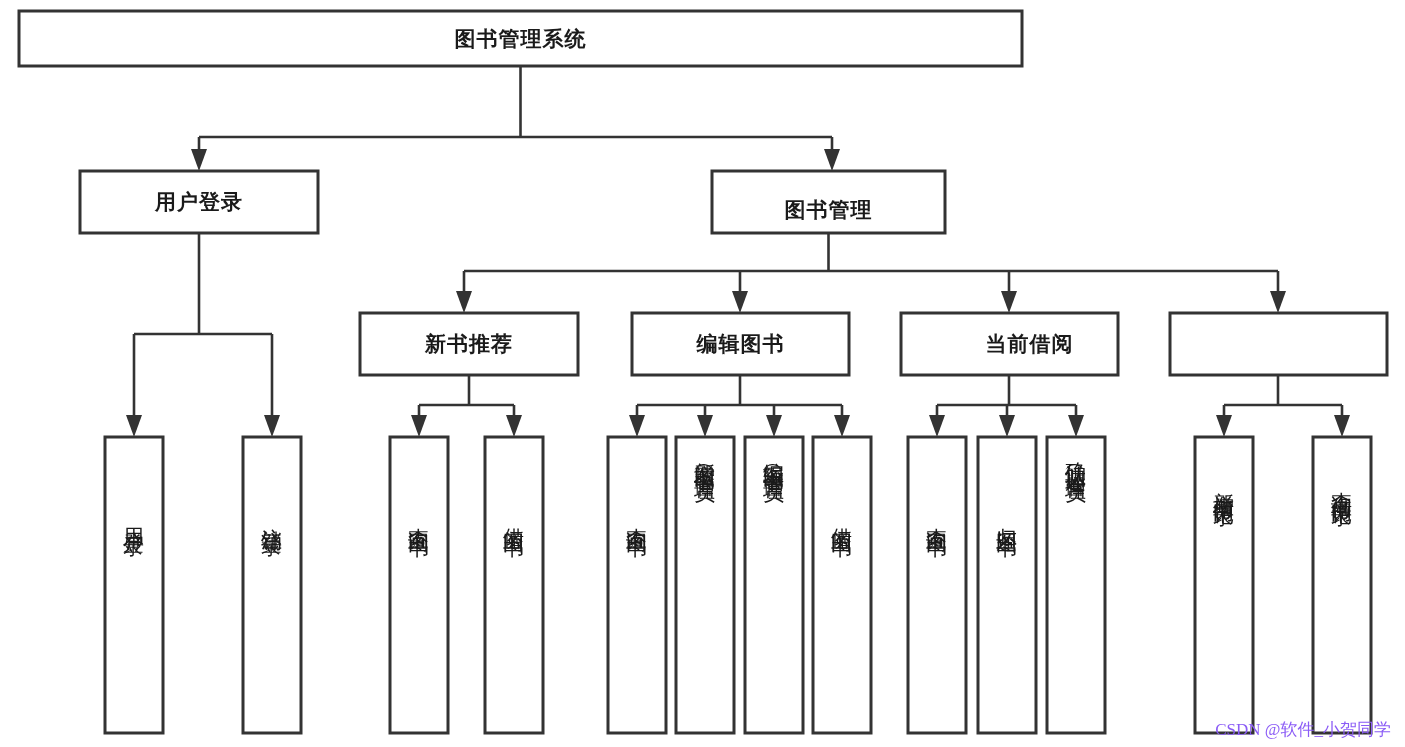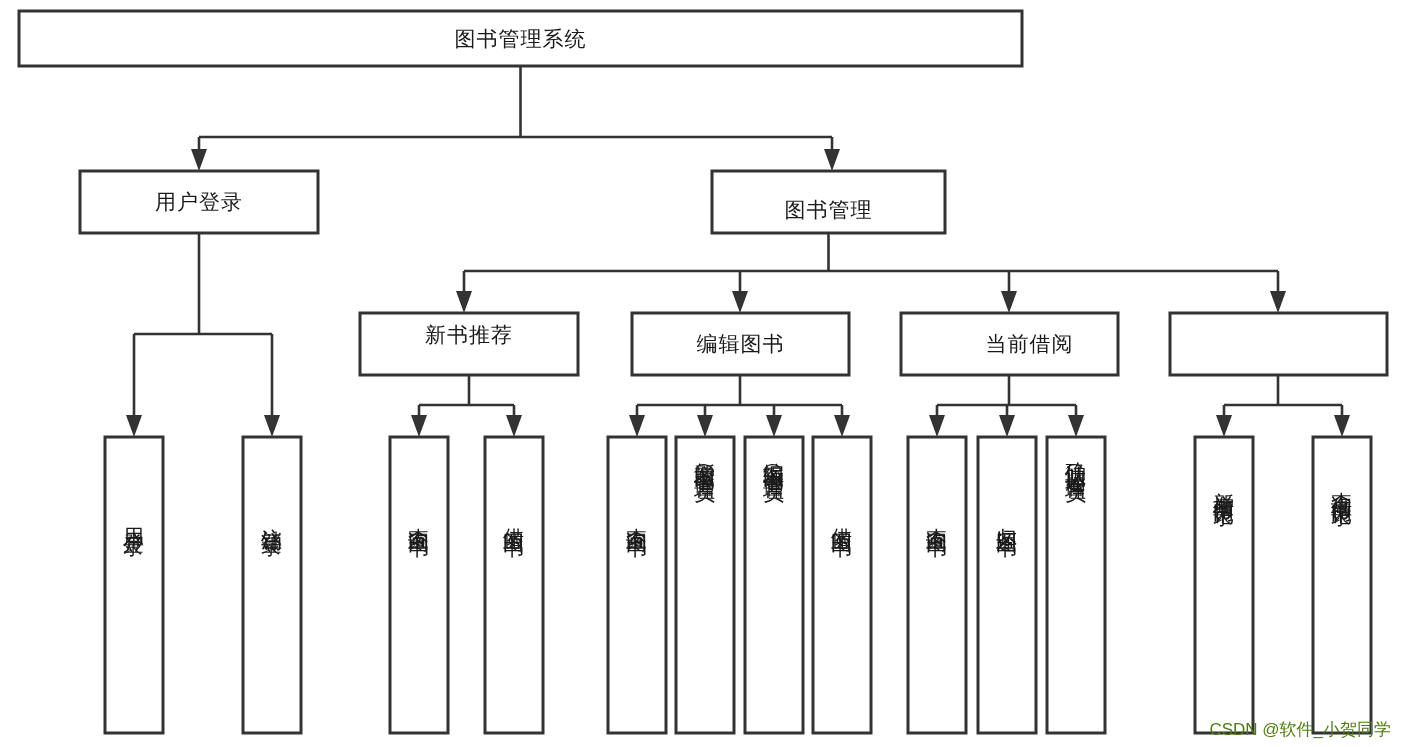--- a/index.html
+++ b/index.html
@@ -58,35 +58,36 @@
     color: #1a1a1a;
     letter-spacing: 3px;
     white-space: nowrap;
   }
   .htext-wrap {
     position: absolute;
     display: flex;
     align-items: center;
     justify-content: center;
     pointer-events: none;
+    font-weight: bold;
   }
   .htext {
     font-family: "Liberation Sans", "DejaVu Sans", sans-serif;
     font-size: 21px;
     color: #1a1a1a;
     letter-spacing: 1px;
     white-space: nowrap;
   }
   #watermark {
     position: absolute;
     right: 14px;
     bottom: 6px;
-    font-family: Liberation Sans, sans-serif;
+    font-family: Liberation Serif, serif;
     font-size: 17px;
-    color: #4d7c0f;
+    color: #8b5cf6;
     white-space: nowrap;
     pointer-events: none;
   }
 </style>
 </head>
 <body>
 
 <div id="diagram-root">
 
   <svg id="diagram-svg" viewBox="0 0 1405 747" xmlns="http://www.w3.org/2000/svg">
@@ -193,21 +194,21 @@
     <span class="htext">图书管理系统</span>
   </div>
 
   <div class="htext-wrap" style="left:80px; top:171px; width:238px; height:62px;">
     <span class="htext">用户登录</span>
   </div>
   <div class="htext-wrap" style="left:712px; top:171px; width:233px; height:78px;">
     <span class="htext">图书管理</span>
   </div>
 
-  <div class="htext-wrap" style="left:360px; top:304px; width:218px; height:62px;">
+  <div class="htext-wrap" style="left:360px; top:313px; width:218px; height:62px;">
     <span class="htext">新书推荐</span>
   </div>
   <div class="htext-wrap" style="left:632px; top:313px; width:217px; height:62px;">
     <span class="htext">编辑图书</span>
   </div>
   <div class="htext-wrap" style="left:901px; top:313px; width:257px; height:62px;">
     <span class="htext">当前借阅</span>
   </div>
 
   <div class="vtext-wrap" style="left:105px; top:437px; width:58px; height:296px; padding-top:74px; box-sizing:border-box;">

